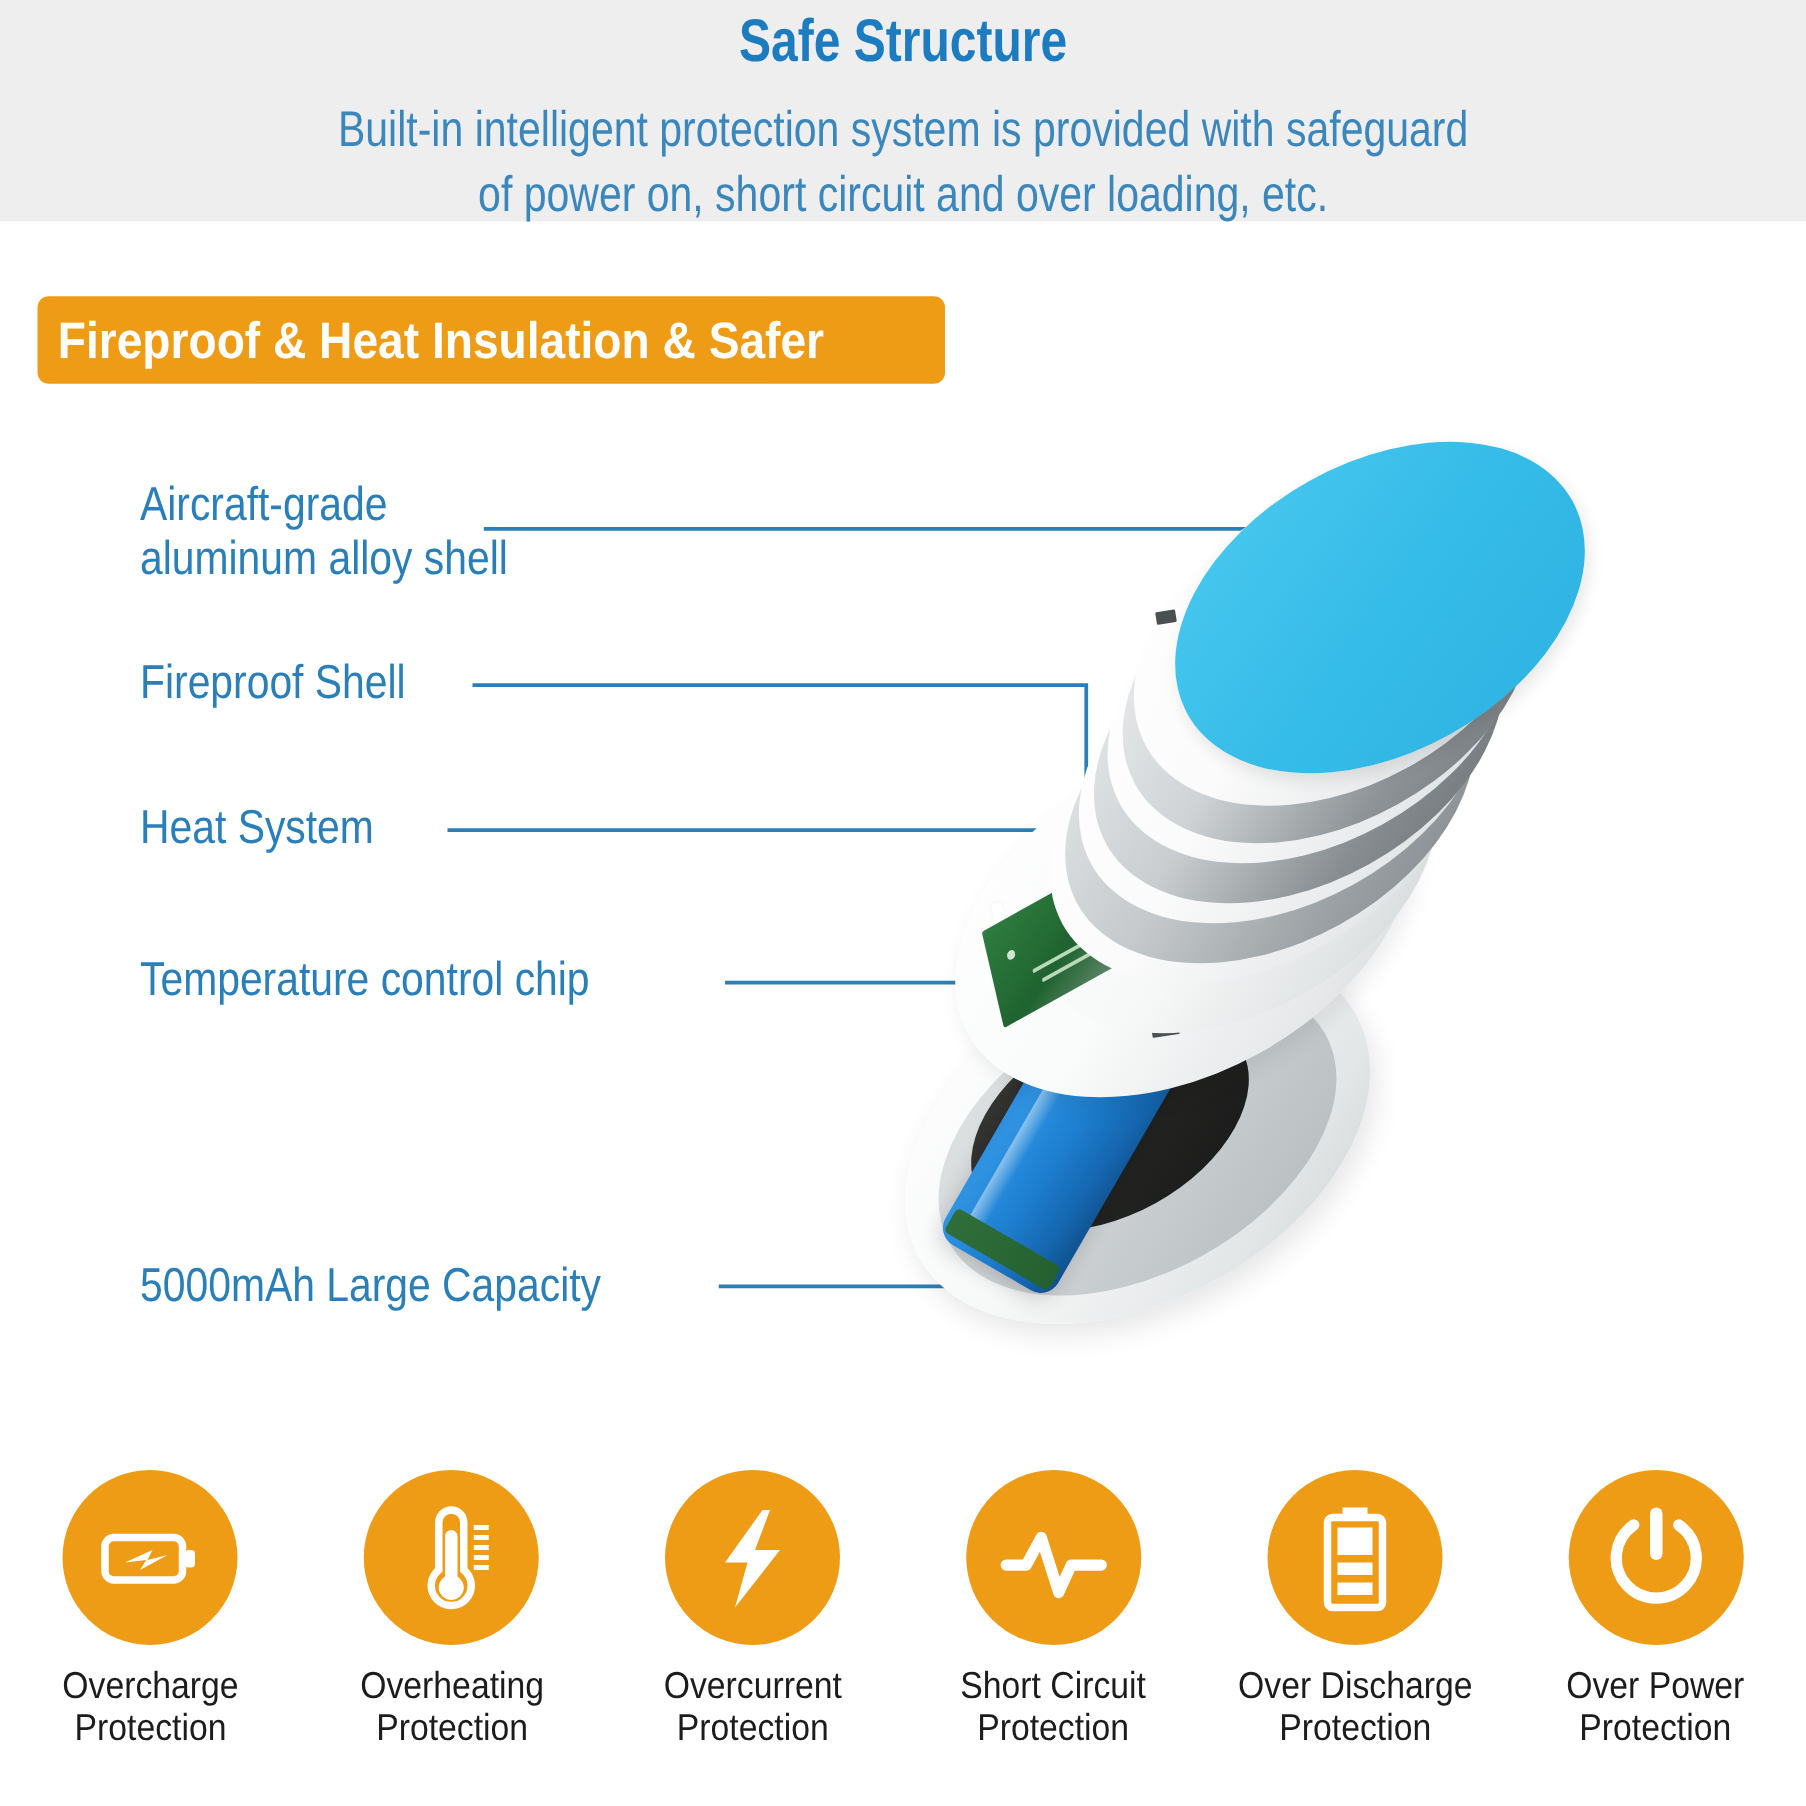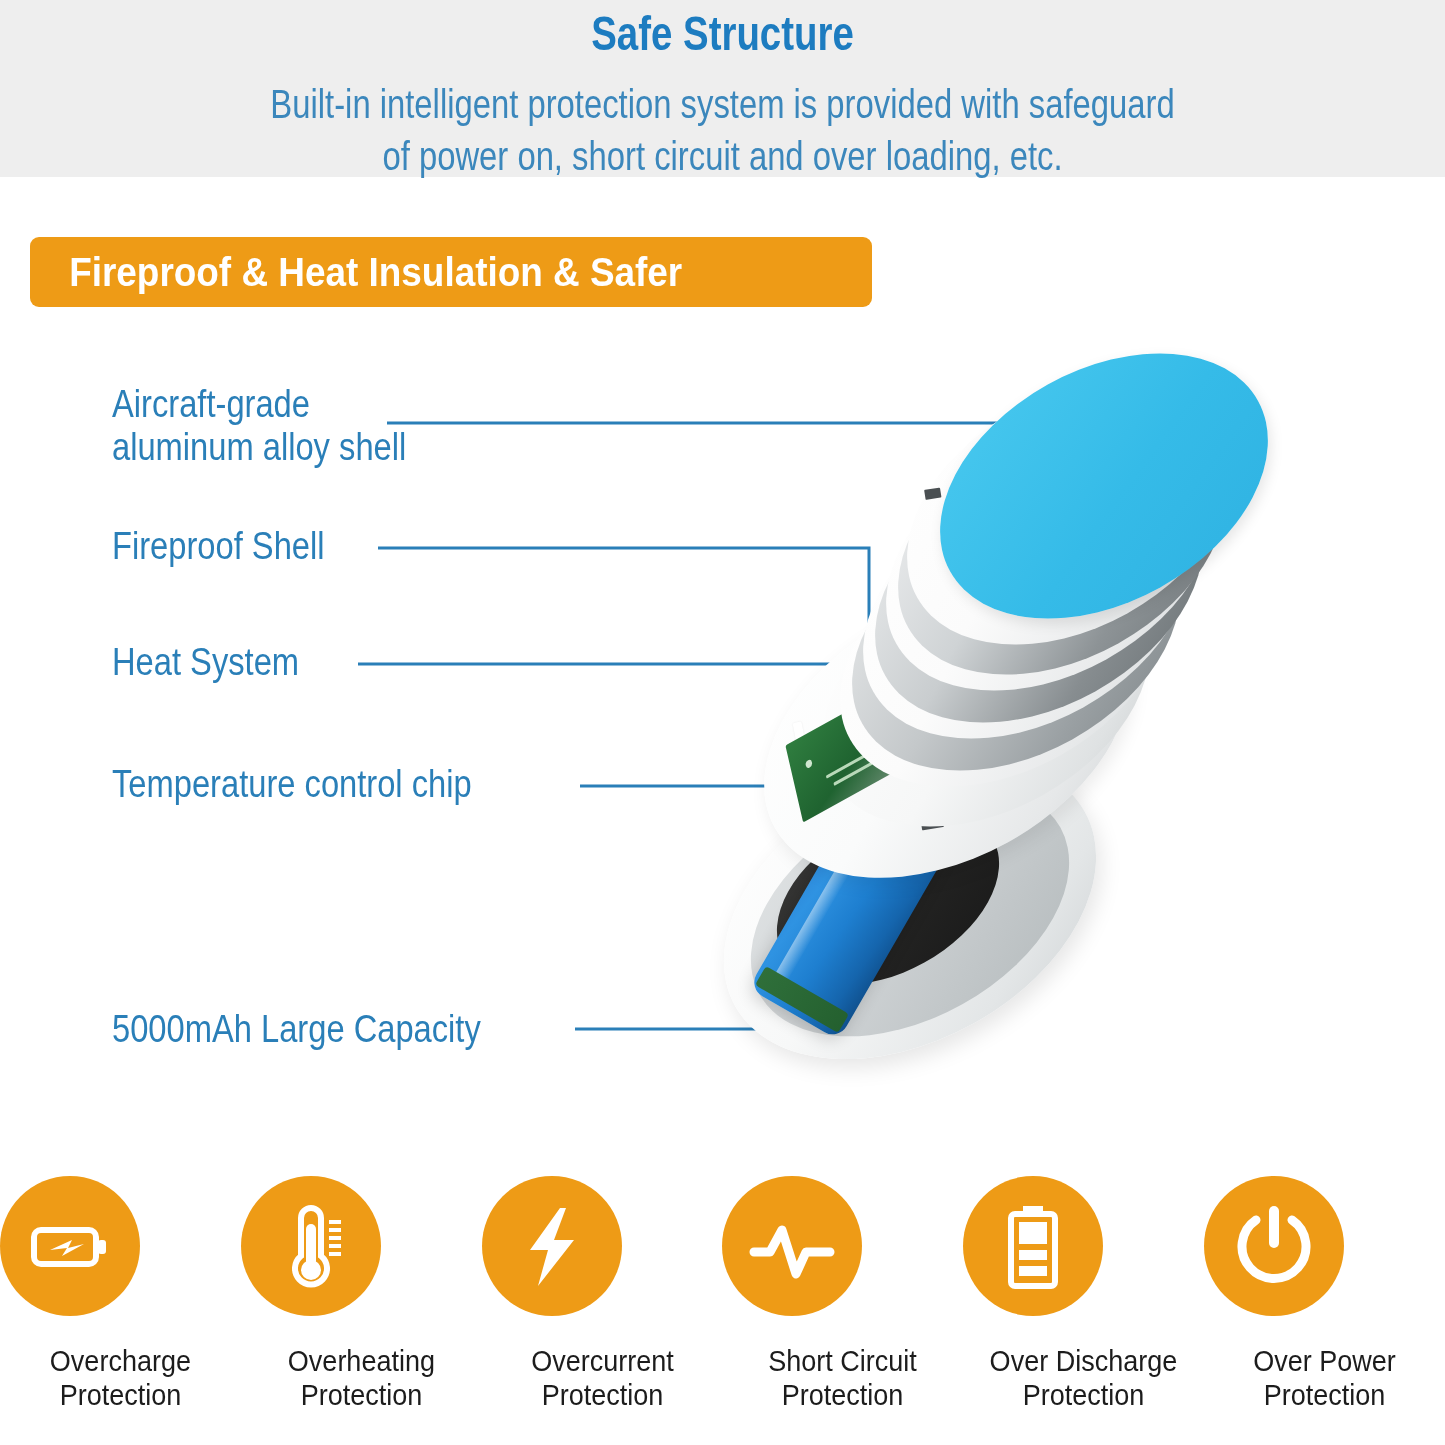--- a/index.html
+++ b/index.html
@@ -30,24 +30,24 @@
     text-align:center;
     font-size:40px; font-weight:normal; line-height:1.30;
     color:#3b87bc;
     transform:scaleX(0.82); transform-origin:center top;
   }
   .sub-line { display:block; white-space:nowrap; }
 
   
   #banner {
     position:absolute; left:30px; top:237px;
-    width:842px; height:70px;
+    width:726px; height:70px;
     background:#ee9b16;
     border-radius:9px;
-    display:flex; align-items:center;padding-left:23px;
+    display:flex; align-items:center;
   }
   #banner-label {
     padding-left:18px;
     font-size:41px; font-weight:bold;
     color:#ffffff;
     white-space:nowrap;
     transform:scaleX(0.90); transform-origin:left center;
   }
 
   
@@ -195,21 +195,21 @@
     border-radius:4px;
     background:linear-gradient(95deg,#2f6f3a 0%,#24602f 100%);
   }
 
   
   #icon-row {
     position:absolute; left:0; top:1176px; width:1445px; height:260px;
     display:flex; align-items:flex-start;
   }
   .icon-cell {
-    flex:1 1 0; display:flex; flex-direction:column; gap:12px;
+    flex:1 1 0; display:flex; flex-direction:column; align-items:center;
   }
   .icon-circle {
     width:140px; height:140px; border-radius:50%;
     background:#ee9b16;
     display:flex; align-items:center; justify-content:center;
   }
   .icon-caption {
     margin-top:16px; text-align:center;
     font-size:30px; line-height:1.13;
     color:#1c1c1c;

